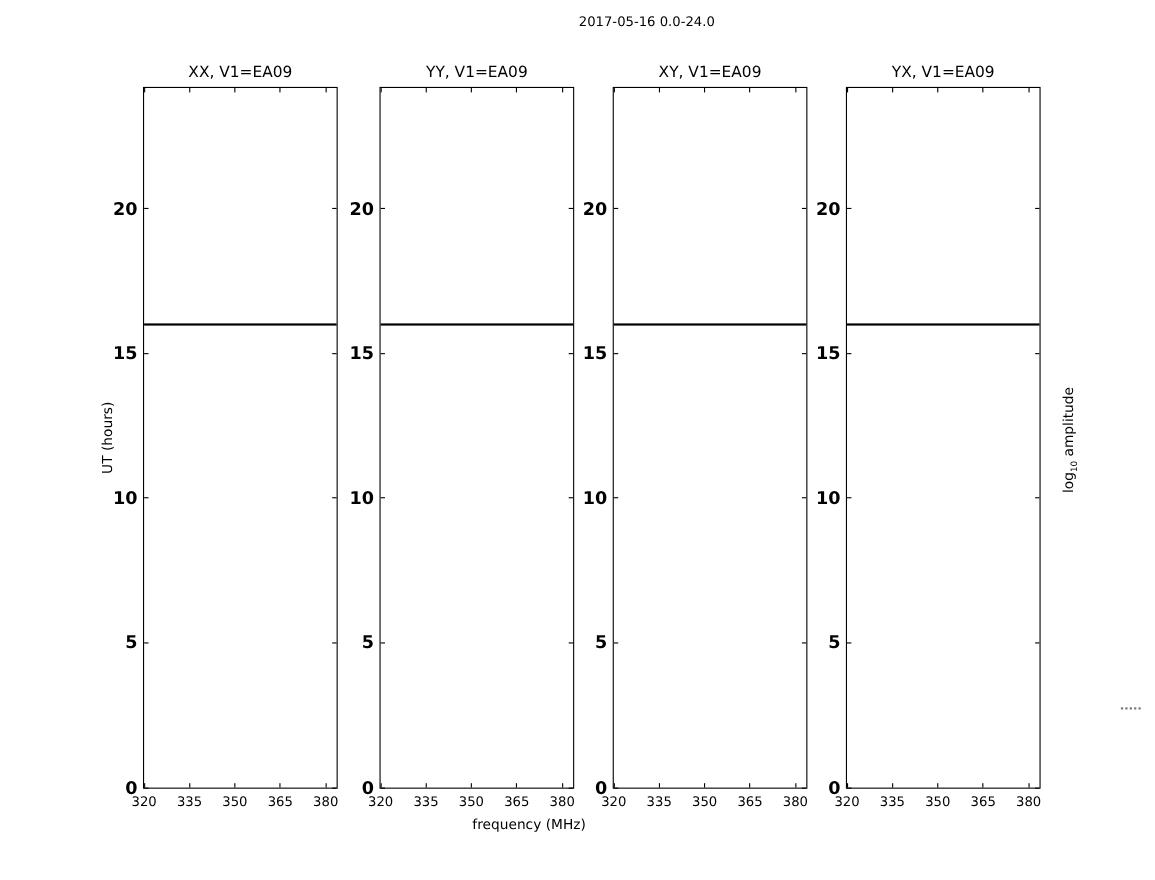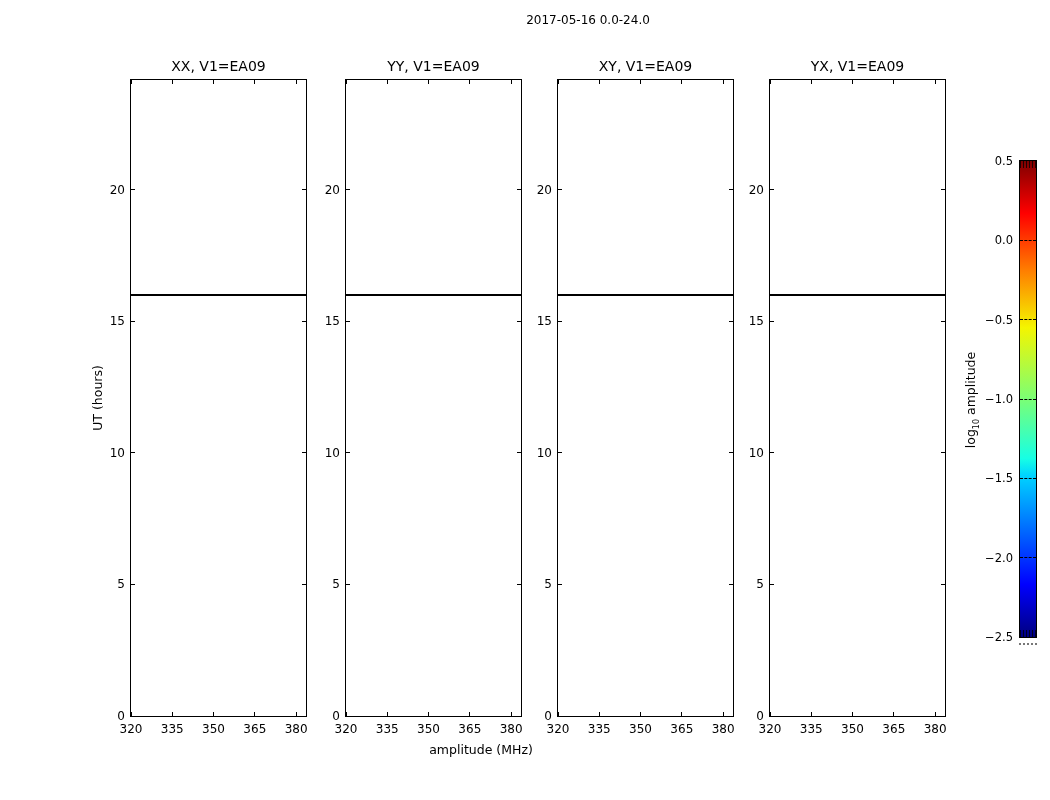--- a/index.html
+++ b/index.html
@@ -10,21 +10,21 @@
   .suptitle{position:absolute;top:13px;left:588px;transform:translateX(-50%);
     font-size:12px;white-space:nowrap;text-align:right;}
   .panel{position:absolute;top:79px;width:177px;height:638px;border:1px solid #000;
     background:#fff;box-sizing:border-box;}
   .panel-title{position:absolute;bottom:calc(100% + 6px);left:50%;transform:translateX(-50%);
     font-size:14px;white-space:nowrap;}
   .tickx{position:absolute;width:1px;height:4px;background:#000;}
   .ticky{position:absolute;width:4px;height:1px;background:#000;}
   .xlab{position:absolute;top:calc(100% + 6px);transform:translateX(-50%);font-size:12px;}
   .ylab{position:absolute;right:calc(100% + 6px);transform:translateY(-50%);
-    font-size:12px;white-space:nowrap;}
+    font-size:16px;white-space:nowrap;font-weight:bold;}
   .dataline{position:absolute;left:0;width:100%;height:2px;transform:translateY(-1px);}
   .fig-xlabel{position:absolute;top:742px;left:481px;transform:translateX(-50%);font-size:12.5px;}
   .rot-wrap{position:absolute;width:0;height:0;}
   .rot{position:absolute;transform:translate(-50%,-50%) rotate(-90deg);
     white-space:nowrap;font-size:12.5px;}
   .rot sub{font-size:8px;}
   .cbar{position:absolute;left:1019px;top:160px;width:18px;height:478px;
     border:1px solid #000;box-sizing:border-box;}
   .cbar-hatch{position:absolute;left:0;width:100%;height:7px;
     background-image:repeating-linear-gradient(90deg,rgba(0,0,0,0.75) 0px,rgba(0,0,0,0.75) 1px,transparent 1px,transparent 3px);}
@@ -180,37 +180,21 @@
         <div class="ticky" style="top: calc(17.2528% - 0.5px); right: 0px;"></div>
         <div class="ylab" style="top: 17.2528%;">20</div>
         <div class="dataline" style="top: 33.8022%; background: rgb(0, 0, 0);"></div>
       </div>
     </div>
 
   <div class="rot-wrap" style="left:97px;top:398px">
     <div class="rot">UT (hours)</div>
   </div>
 
-  <div class="fig-xlabel">amplitude (MHz)</div>
-
-  <div class="cbar" id="cbar" style="background: linear-gradient(rgb(127, 0, 0) 0%, rgb(255, 0, 0) 11%, rgb(255, 126, 0) 23%, rgb(244, 245, 0) 35%, rgb(123, 255, 117) 50%, rgb(23, 255, 228) 62.5%, rgb(0, 212, 255) 66%, rgb(0, 0, 255) 89%, rgb(0, 0, 127) 100%);">
-    <div class="cbar-hatch top"></div>
-    <div class="cbar-hatch bottom"></div>
-  <div class="cbar-lab" style="top: 0%;">0.5</div>
-      <div class="cbar-tickline" style="top: calc(16.6667% - 0.5px);"></div>
-      <div class="cbar-lab" style="top: 16.6667%;">0.0</div>
-      <div class="cbar-tickline" style="top: calc(33.3333% - 0.5px);"></div>
-      <div class="cbar-lab" style="top: 33.3333%;">−0.5</div>
-      <div class="cbar-tickline" style="top: calc(50% - 0.5px);"></div>
-      <div class="cbar-lab" style="top: 50%;">−1.0</div>
-      <div class="cbar-tickline" style="top: calc(66.6667% - 0.5px);"></div>
-      <div class="cbar-lab" style="top: 66.6667%;">−1.5</div>
-      <div class="cbar-tickline" style="top: calc(83.3333% - 0.5px);"></div>
-      <div class="cbar-lab" style="top: 83.3333%;">−2.0</div>
-      <div class="cbar-lab" style="top: 100%;">−2.5</div>
-    </div>
+  <div class="fig-xlabel">frequency (MHz)</div>
+
   <div class="cbar-dotted"></div>
 
   <div class="rot-wrap" style="left:972px;top:400px">
     <div class="rot"><span>log</span><sub>10</sub><span> amplitude</span></div>
   </div>
 
 </div>
 
 </body></html>

